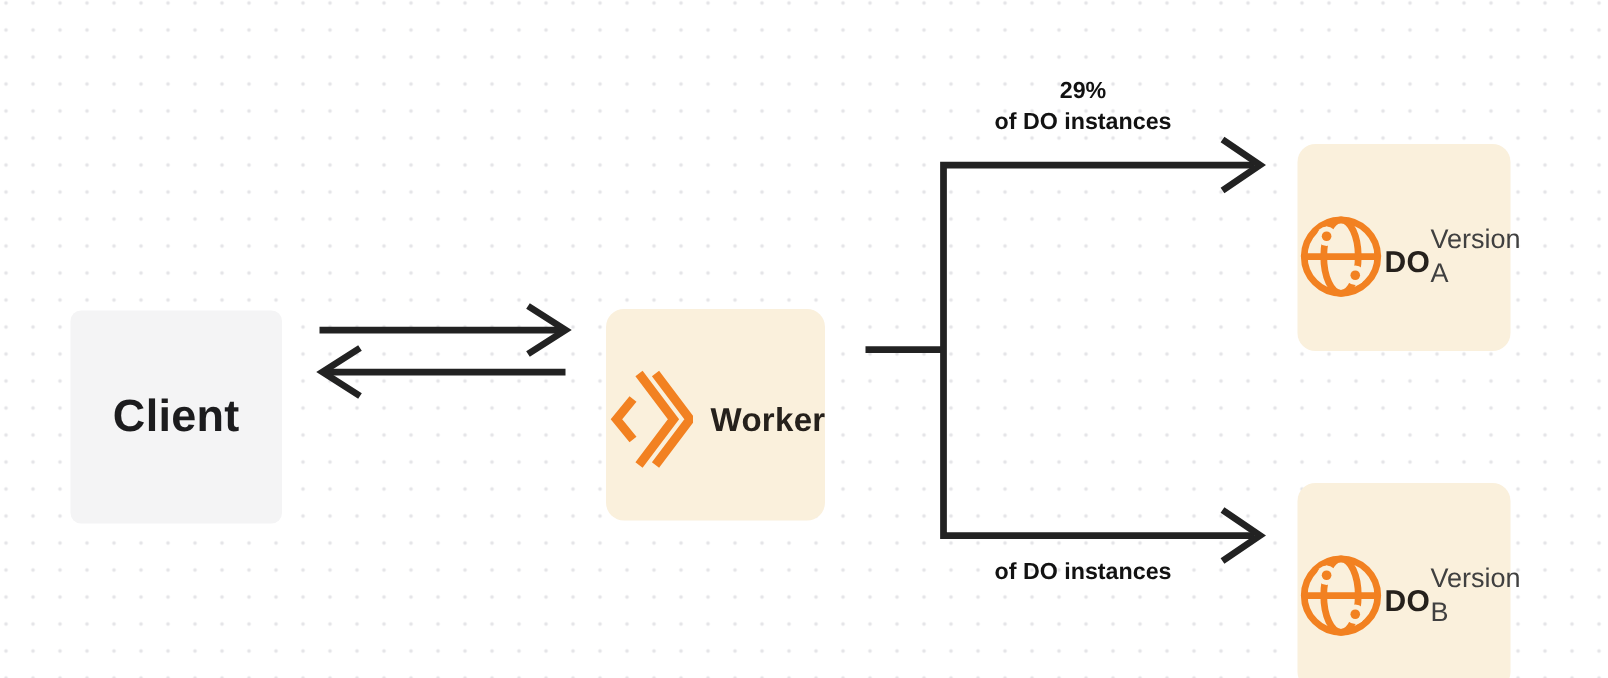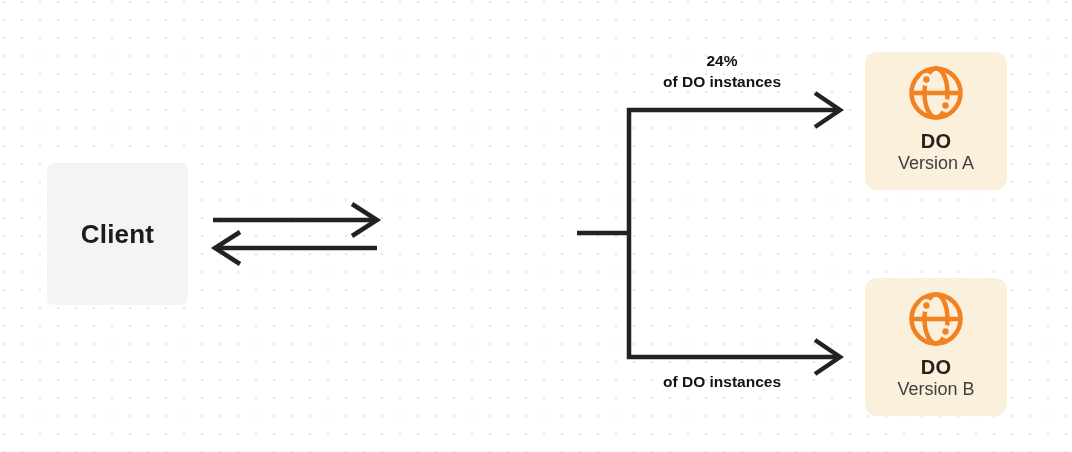--- a/index.html
+++ b/index.html
@@ -36,31 +36,31 @@
   .connectors path, .connectors line, .connectors polyline{
     stroke:var(--connector);
     stroke-width:4.5;
     fill:none;
     stroke-linejoin:miter;
     stroke-linecap:butt;
   }
   .node{
     position:absolute;
     display:flex;
-    flex-direction:column;
     align-items:center;
     justify-content:center;
+    margin-top:44px;
   }
   .node-client{
     left:47px;top:163px;width:141px;height:142px;
     background:var(--node-gray);
     border-radius:7px;
   }
   .node-client .node-label{
-    font-size:26px;font-weight:700;color:var(--text-dark);letter-spacing:.2px;
+    font-size:30px;font-weight:700;color:var(--text-dark);letter-spacing:.2px;
   }
   .node-worker{
     left:404px;top:162px;width:146px;height:141px;
     background:var(--node-cream);
     border-radius:12px;
     gap:12px;
     padding-top:6px;
   }
   .node-worker .node-label{
     font-size:22px;font-weight:700;color:#26211c;letter-spacing:.2px;
@@ -120,20 +120,30 @@
       <polyline points="836,110 629,110 629,357 836,357"></polyline>
       <polyline points="815,93 840,110 815,127"></polyline>
       <polyline points="815,340 840,357 815,374"></polyline>
     </g>
   </svg>
 
   <div class="node node-client">
     <span class="node-label">Client</span>
   </div>
 
+  <div class="node node-worker">
+    <span class="icon-wrap">
+      <svg width="58" height="72" viewBox="0 0 58 72" fill="none" aria-hidden="true">
+        <polyline points="18,22 7,35.5 18,49" stroke="#F28121" stroke-width="6" fill="none" stroke-linejoin="miter"></polyline>
+        <polyline points="22,5 45,35.5 22,66" stroke="#F28121" stroke-width="6" fill="none" stroke-linejoin="miter"></polyline>
+        <polyline points="33,5 56,35.5 33,66" stroke="#F28121" stroke-width="6" fill="none" stroke-linejoin="miter"></polyline>
+      </svg>
+    </span>
+    <span class="node-label">Worker</span>
+  </div>
 
   <div class="node node-do node-do-a">
     <span class="icon-wrap">
       <svg width="58" height="58" viewBox="0 0 58 58" fill="none" aria-hidden="true">
         <circle cx="29" cy="29" r="24.5" stroke="#F28121" stroke-width="4.5"></circle>
         <line x1="5" y1="29" x2="53" y2="29" stroke="#F28121" stroke-width="4.5"></line>
         <ellipse cx="29" cy="29" rx="11.5" ry="24.5" stroke="#F28121" stroke-width="4.5"></ellipse>
         <circle cx="19.4" cy="15.5" r="6.5" fill="#FAF0DC"></circle>
         <circle cx="19.4" cy="15.5" r="3.2" fill="#F28121"></circle>
         <circle cx="38.5" cy="41.5" r="6.5" fill="#FAF0DC"></circle>
@@ -154,20 +164,20 @@
         <circle cx="19.4" cy="15.5" r="3.2" fill="#F28121"></circle>
         <circle cx="38.5" cy="41.5" r="6.5" fill="#FAF0DC"></circle>
         <circle cx="38.5" cy="41.5" r="3.2" fill="#F28121"></circle>
       </svg>
     </span>
     <span class="do-title">DO</span>
     <span class="do-subtitle">Version B</span>
   </div>
 
   <div class="edge-label edge-label-top">
-    <div>24%</div>
+    <div>29%</div>
     <div>of DO instances</div>
   </div>
   <div class="edge-label edge-label-bottom">
     <div>of DO instances</div>
   </div>
 
 </div>
 
 </body></html>

